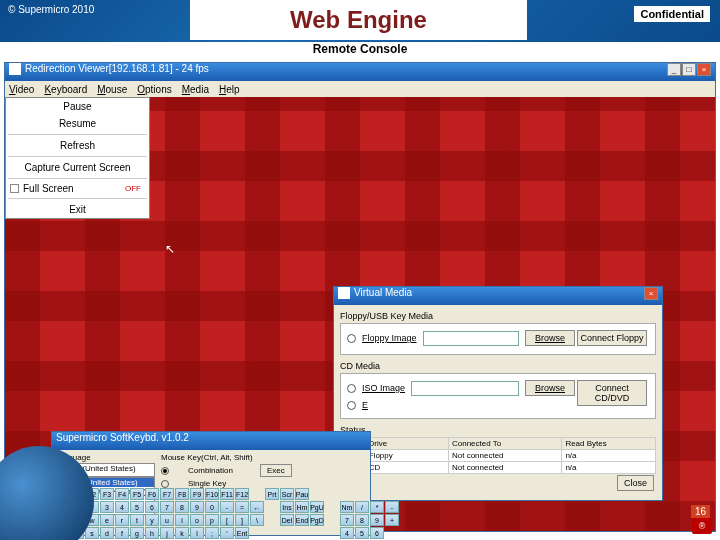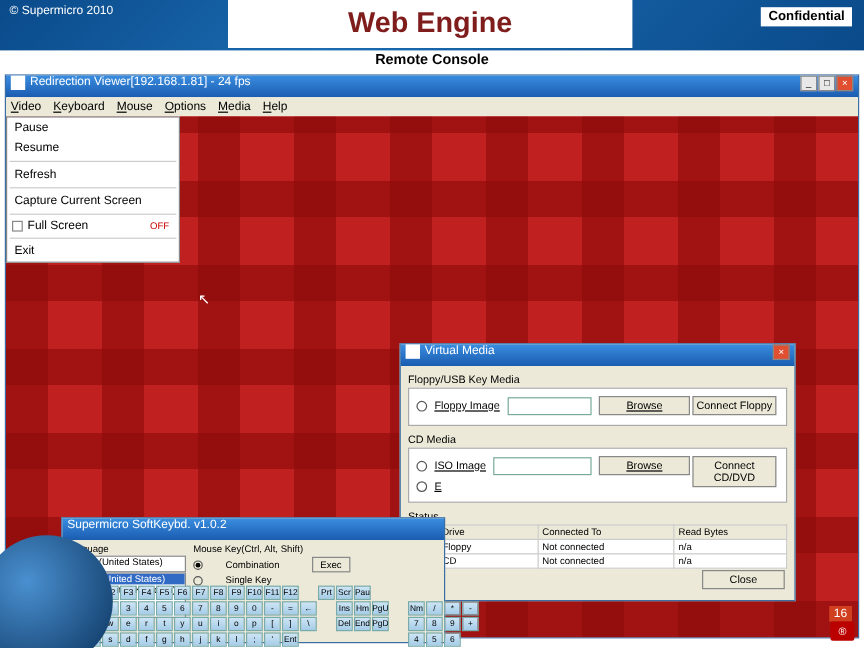--- a/index.html
+++ b/index.html
@@ -25,37 +25,37 @@
   .menubar span { cursor: default; text-decoration-color: transparent; }
   .menubar span:first-letter { text-decoration: underline; }
   
   .content-bg { position: absolute; left: 0; top: 34px; right: 0; bottom: 0; background: #c02020; overflow: hidden; }
   .red-pattern { position: absolute; inset: 0; background: 
     repeating-linear-gradient(0deg, rgba(140,10,10,0.6) 0 30px, transparent 30px 70px),
     repeating-linear-gradient(90deg, rgba(140,10,10,0.6) 0 35px, transparent 35px 80px),
     #c02020; }
   
   .dropdown-menu { position: absolute; left: 0; top: 34px; width: 145px; background: #fff; border: 1px solid #888; font-size: 10px; }
-  .dropdown-menu .mi { padding: 3px 6px; border-bottom: 0; }
+  .dropdown-menu .mi { padding: 3px 6px; border-bottom: 0; text-align: center; }
   .dropdown-menu .sep { height: 1px; background: #ccc; margin: 2px 2px; }
   .dropdown-menu .chk-row { display:flex; align-items:center; gap:4px; padding: 2px 4px;}
   .dropdown-menu .chk { width:9px; height:9px; border:1px solid #888; }
   .dropdown-menu .off { color:#c00; font-size:8px; margin-left:auto; padding-right:4px;}
   
   .cursor { position: absolute; left: 160px; top: 145px; font-size: 12px; color:#fff; }
   
   .vm-window { position: absolute; left: 329px; top: 224px; width: 330px; height: 215px; background: #ece9d8; border: 1px solid #3a6ea5; font-size: 9px; }
   .vm-window .titlebar { background: linear-gradient(#3a8de0, #1a5cb0); }
   .vm-body { padding: 6px; }
   .vm-group { border: 1px solid #aaa; padding: 6px 6px 4px 6px; margin-bottom: 6px; position: relative; background:#fff;text-decoration:underline; }
   .vm-section-label { font-size:9px; margin-bottom:2px;}
   .vm-row { display: flex; align-items: center; gap: 6px; margin-bottom: 4px; }
   .vm-radio { width: 9px; height: 9px; border: 1px solid #555; border-radius: 50%; }
   .vm-textbox { flex: 1; height: 15px; border: 1px solid #7a9; background: #fff; }
-  .vm-btn { padding: 2px 22px; font-size: 9px; background: #ece9d8; border: 1px solid #888; min-width: 50px; text-align:right;}
+  .vm-btn { padding: 2px 6px; font-size: 9px; background: #ece9d8; border: 1px solid #888; min-width: 50px; text-align:center;}
   .vm-right-btn { position:absolute; right:8px; width:70px; text-align:center; font-size:9px; padding:2px 2px; background:#ece9d8; border:1px solid #888;}
   .vm-status-table { width: 100%; font-size: 8px; border-collapse: collapse; }
   .vm-status-table td { border: 1px solid #ccc; padding: 1px 3px; background:#fff;}
   .vm-status-table th { border:1px solid #ccc; padding:1px 3px; background:#ece9d8; font-weight:normal; text-align:left;}
   .vm-close-row { text-align: right; padding: 4px 2px 0 0;}
   
   .kbd-window { position: absolute; left: 47px; top: 369px; width: 320px; height: 105px; background: #ece9d8; border: 1px solid #3a6ea5; font-size: 8px; }
   .kbd-window .titlebar { background: linear-gradient(#3a8de0, #1a5cb0); }
   .kbd-body { padding: 3px; display: flex; gap: 6px; }
   .kbd-left { width: 100px; }

